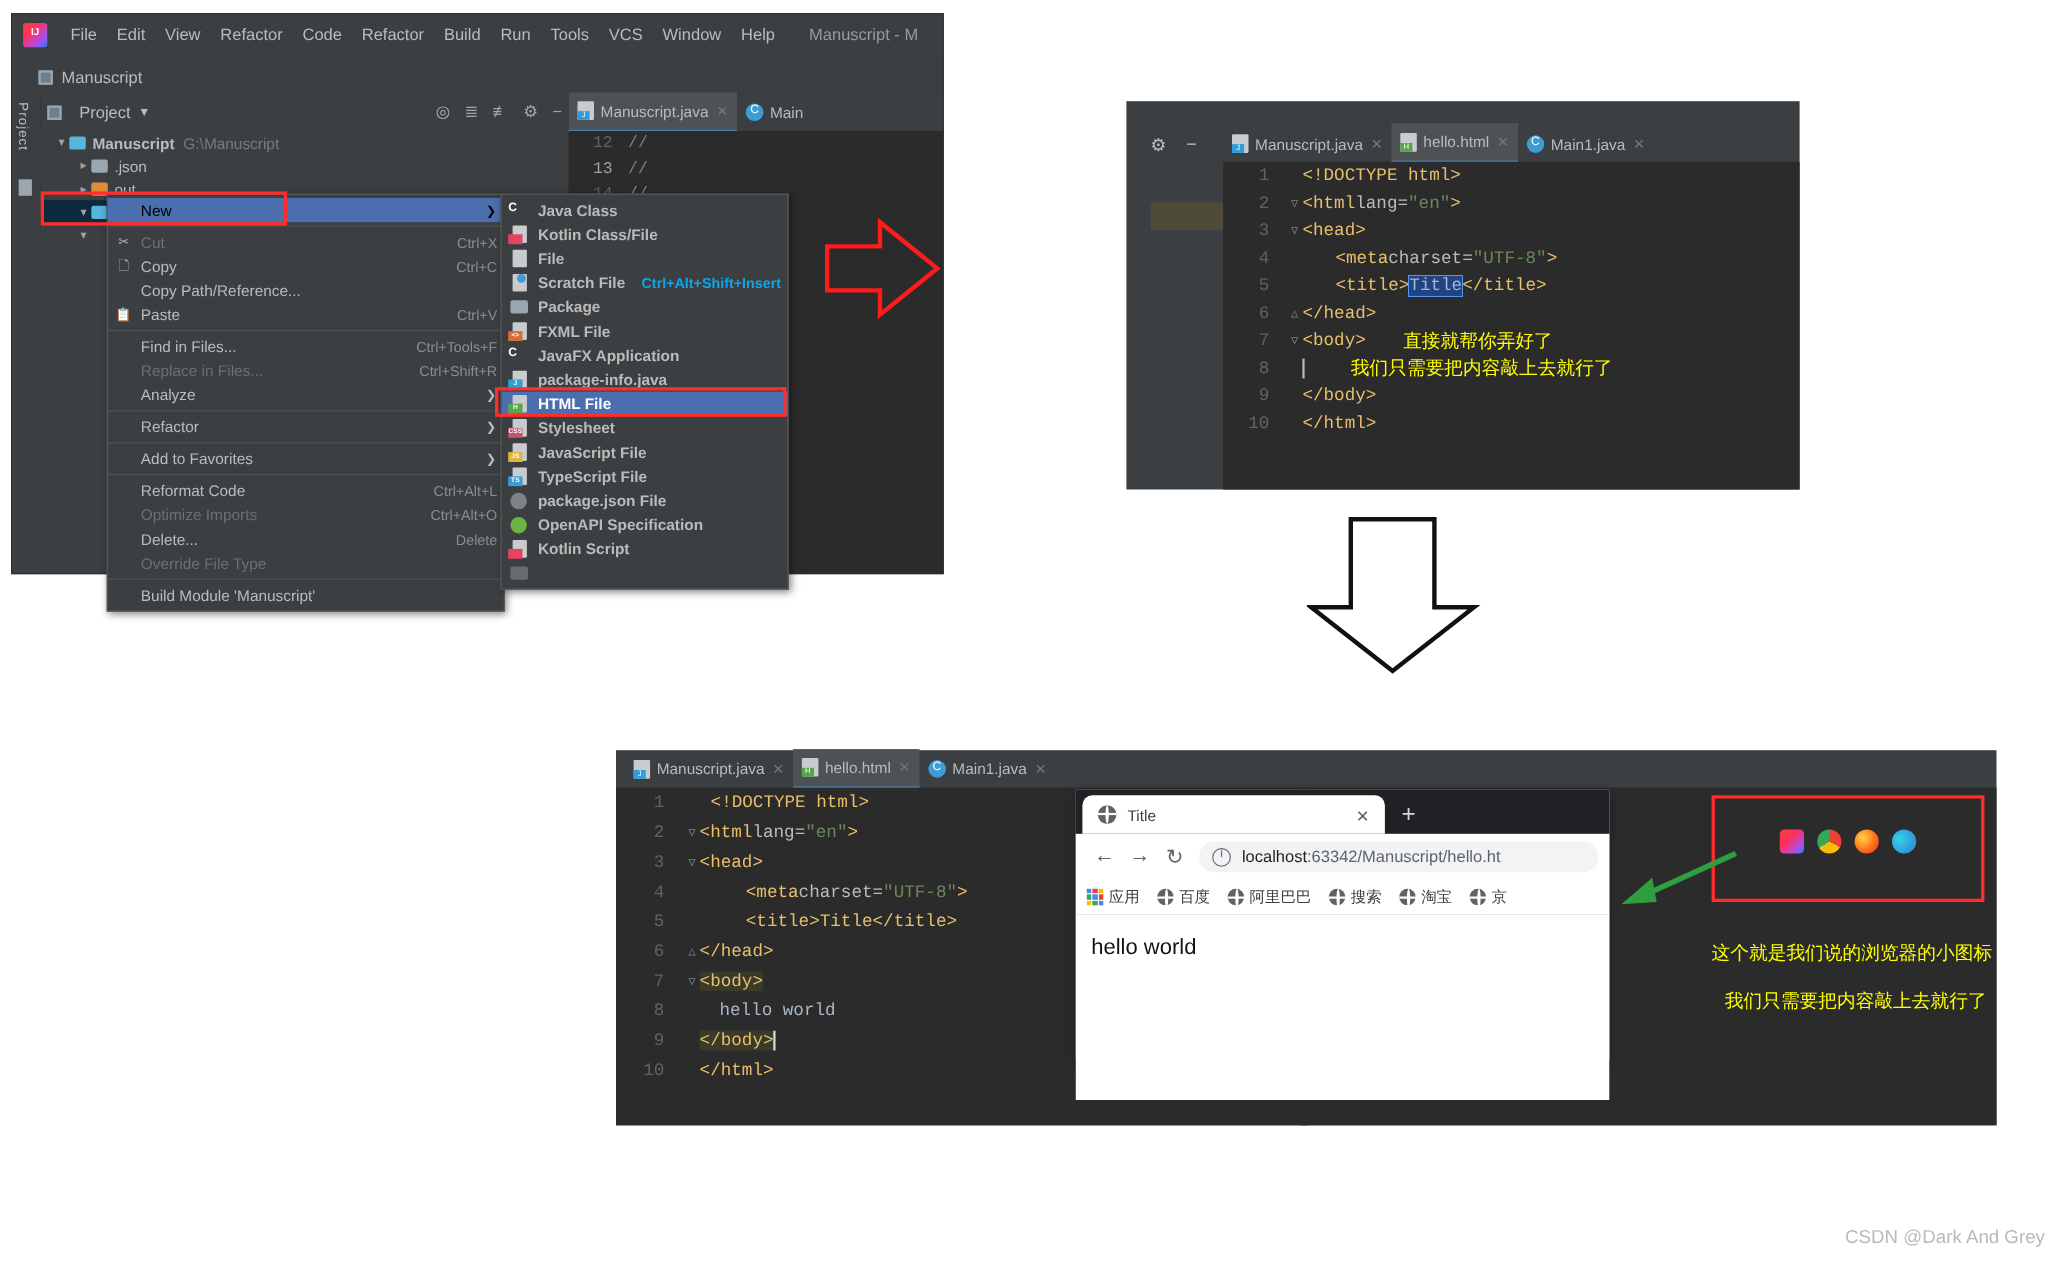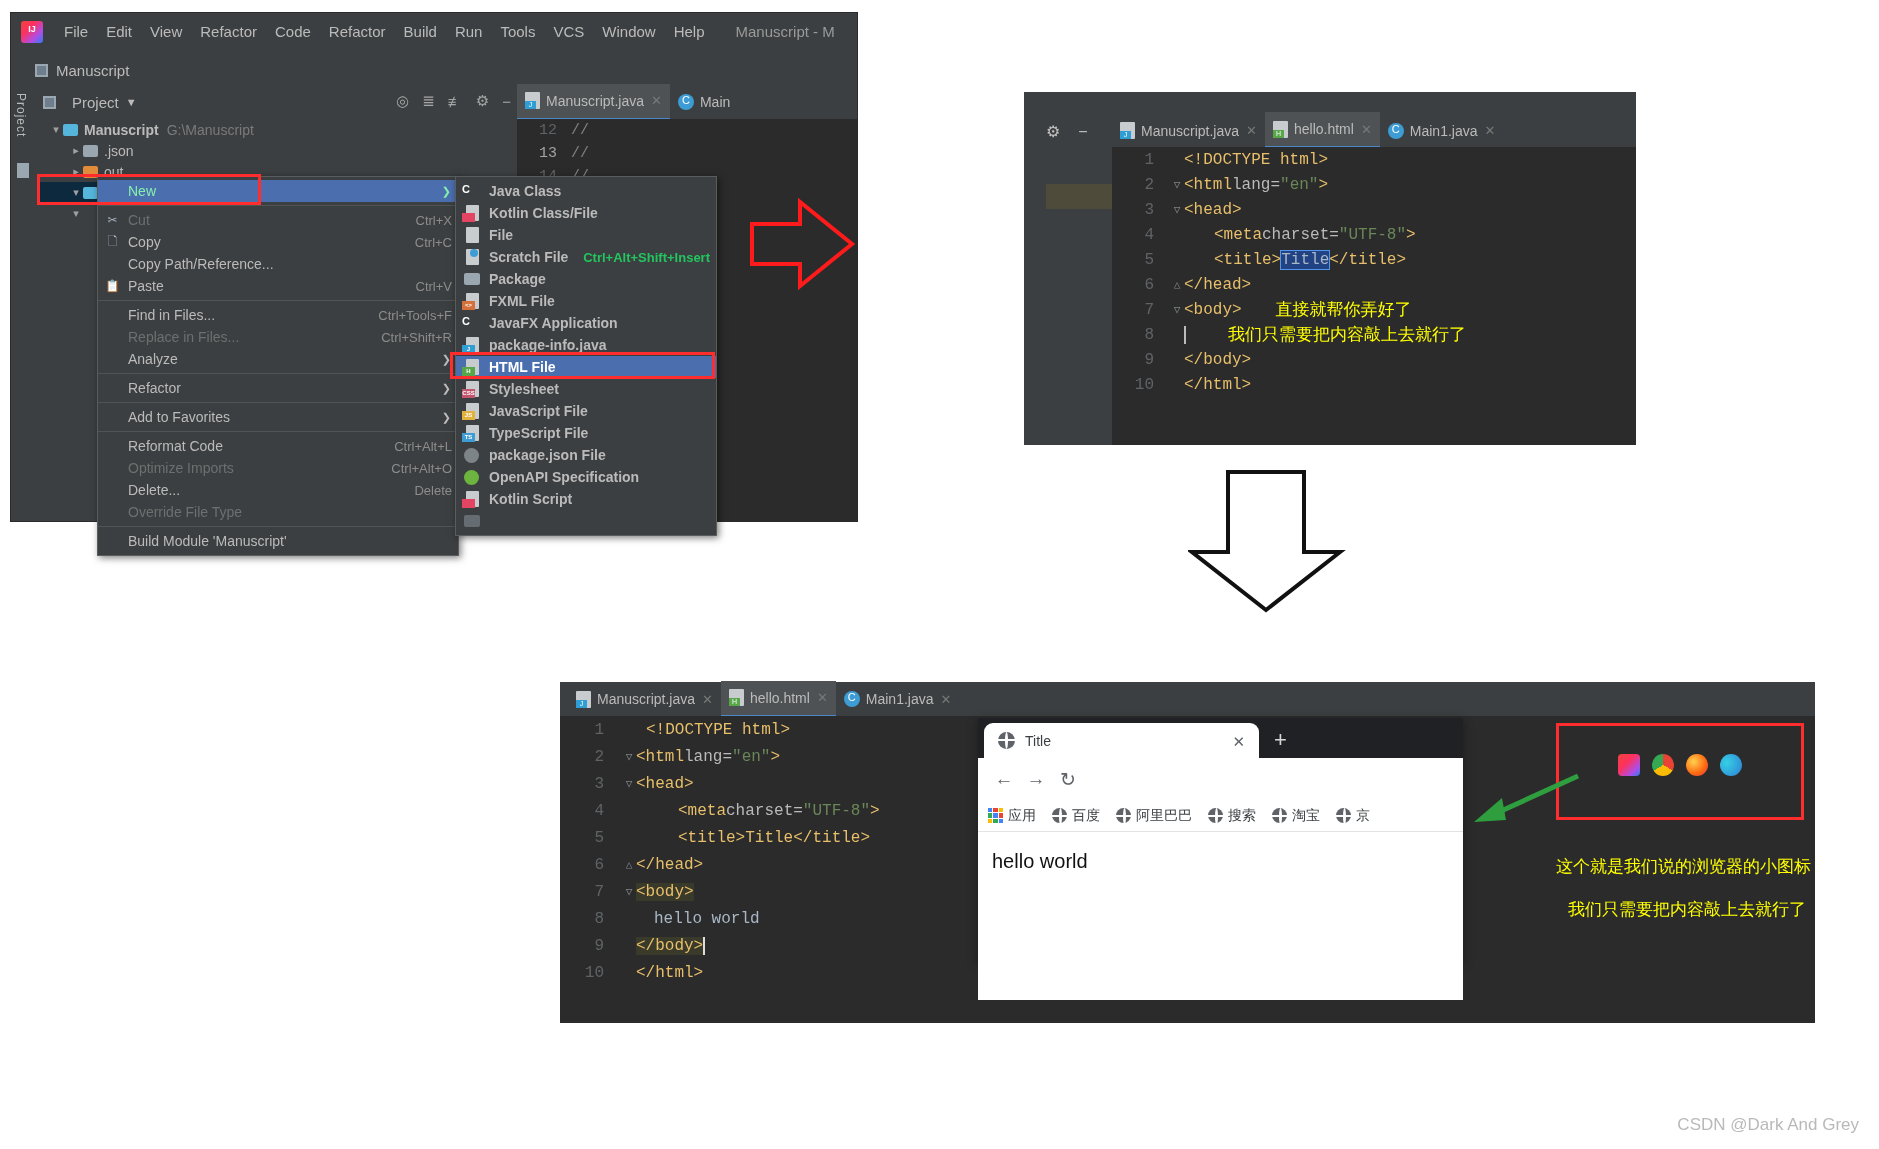--- a/index.html
+++ b/index.html
@@ -49,36 +49,36 @@
   .cicon:after{content:"C";position:absolute;left:0;right:0;top:0px;text-align:center;font-size:11px;color:#fff;}
   .xbtn{color:#787878;margin-left:7px;font-size:13px;}
   #ecode{position:relative;background:#2b2b2b;height:402px;}
   .cline{height:23px;display:flex;align-items:center;font-size:15px;}
   .gut{width:54px;text-align:right;padding-right:14px;color:#606366;box-sizing:border-box;}
   .cmt{color:#808080;}
 
   
   #ctx{left:97px;top:176px;width:360px;background:#3c3f41;border:1px solid #5a5d5e;box-shadow:2px 2px 7px rgba(0,0,0,.5);padding:3px 0;font-size:14px;}
   .ctx-row{height:22px;display:flex;align-items:center;color:#bbbbbb;padding:0 6px;white-space:nowrap;position:relative;}
-  .ctx-row.sel{background:#4b6eaf;color:#86efac;}
+  .ctx-row.sel{background:#4b6eaf;color:#000000;}
   .ctx-row.disabled{color:#6d6f70;}
   .ctx-ico{width:17px;margin-right:7px;display:flex;justify-content:center;font-size:12px;color:#a9b7c6;}
   .ctx-lbl{flex:1;}
   .ctx-key{color:#8c8c8c;font-size:13px;margin-left:18px;}
   .ctx-sep{height:1px;background:#515455;margin:3px 0;}
   .ctx-arrow{position:absolute;right:7px;font-size:11px;}
 
   
   #submenu{left:455px;top:176px;width:260px;background:#3c3f41;border:1px solid #5a5d5e;box-shadow:2px 2px 7px rgba(0,0,0,.5);padding:3px 0;font-size:14px;font-weight:bold;}
   .sm-row{height:22px;display:flex;align-items:center;color:#bbbbbb;padding:0 6px;white-space:nowrap;}
   .sm-row.sel{background:#4b6eaf;color:#fff;}
   .sm-ico{width:19px;height:17px;margin-right:8px;position:relative;flex:0 0 19px;}
   .badge{position:absolute;left:0;bottom:0;width:13px;height:9px;font-size:6px;line-height:9px;text-align:center;color:#fff;font-family:"Liberation Sans",sans-serif;}
   .page{position:absolute;right:2px;top:0;width:13px;height:16px;background:#c9ccce;border-radius:1px;}
-  .sm-key{margin-left:auto;color:#22c55e;font-size:13px;}
+  .sm-key{margin-left:auto;color:#0ea5e9;font-size:13px;}
 
   
   .redbox{border:3px solid #ff2d2d;box-sizing:border-box;}
 
   
   svg{display:block;}
   .c2line{height:25px;display:flex;align-items:center;font-size:16px;}
   .c2gut{width:58px;text-align:right;padding-right:16px;color:#606366;box-sizing:border-box;}
   .tk-tag{color:#e8bf6a;}
   .tk-attr{color:#bababa;}
@@ -611,20 +611,24 @@
       <span class="globe"></span>
       <span class="t">Title</span>
       <span id="br-close">✕</span>
     </div>
     <div id="br-plus">+</div>
   </div>
   <div id="br-toolbar">
     <span class="nav-btn">←</span>
     <span class="nav-btn">→</span>
     <span class="nav-btn">↻</span>
+    <div id="omnibox">
+      <span class="info"></span>
+      <span id="url"><b>localhost</b><span>:63342/Manuscript/hello.ht</span></span>
+    </div>
   </div>
   <div id="br-bookmarks">
     <div class="bm">
       <span class="grid9">
         <span style="background:#4285f4"></span>
           <span style="background:#ea4335"></span>
           <span style="background:#fbbc05"></span>
         <span style="background:#34a853"></span>
           <span style="background:#4285f4"></span>
           <span style="background:#ea4335"></span>

